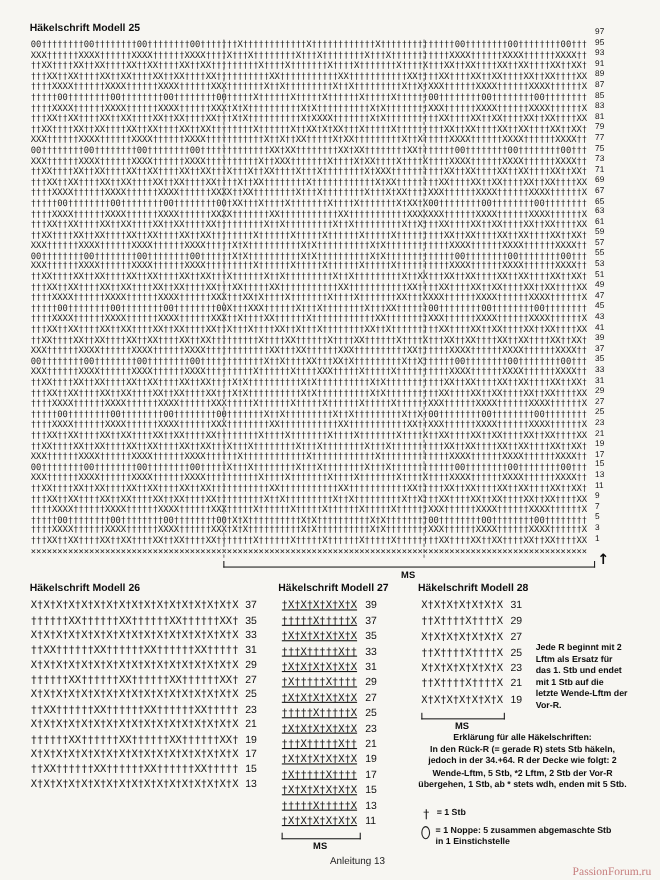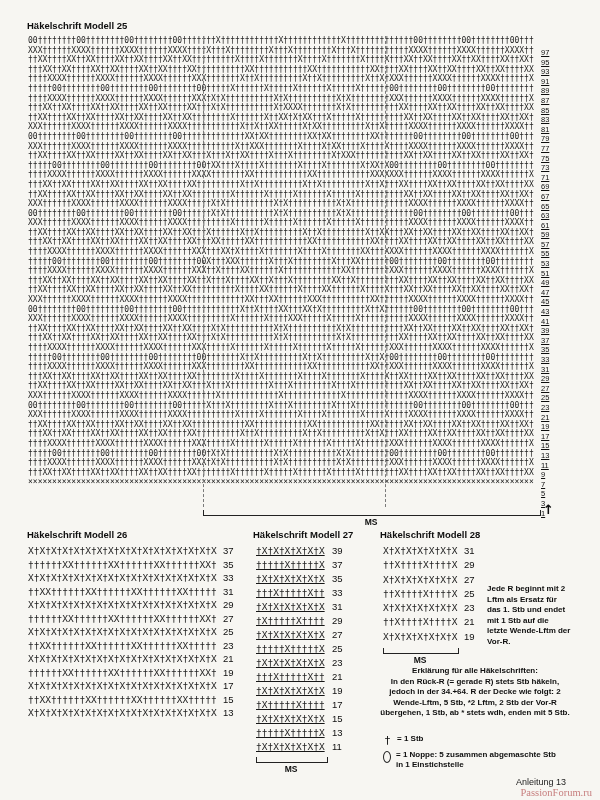--- a/index.html
+++ b/index.html
@@ -13,21 +13,21 @@
         height:var(--pitch);line-height:var(--pitch);font-size:var(--fs);}
   .nums{position:absolute;font-family:"Liberation Sans",sans-serif;color:#0e0e0e;}
   .num{height:var(--pitch);line-height:var(--pitch);font-size:var(--nfs);}
   .sep{position:absolute;border-left:1px dashed #7a7a7a;width:0;}
   .bracket{position:absolute;border:1px solid #222;border-top:none;}
   .ms-label{position:absolute;font:bold 8.5px "Liberation Sans",sans-serif;color:#0e0e0e;}
   .arrow{position:absolute;font:bold 13px "DejaVu Sans",sans-serif;color:#0e0e0e;}
 
   #m25{left:27px;top:20px;width:553px;height:512px;--pitch:9.6px;--fs:8px;--nfs:7.5px;}
   #m25 .grid{left:1px;top:16px;width:506px;height:471px;}
-  #m25 .nums{left:514px;top:28px;width:26px;text-decoration:underline;}
+  #m25 .nums{left:514px;top:4px;width:26px;}
   #m25 .sep1{left:176px;top:16px;height:471px;}
   #m25 .sep2{left:358px;top:16px;height:471px;}
   #m25 .bracket{left:176px;top:490px;width:336px;height:5px;}
   #m25 .ms-label{left:176px;top:497px;width:336px;text-align:center;}
   #m25 .arrow{left:516px;top:482px;}
 
   #m26{left:27px;top:529px;width:222px;height:200px;--pitch:13.5px;--fs:9.5px;--nfs:9.5px;}
   #m26 .grid{left:1px;top:15px;width:190px;height:176px;}
   #m26 .nums{left:196px;top:15px;width:24px;}
 
@@ -47,21 +47,21 @@
         font:bold 8px/10.5px "Liberation Sans",sans-serif;color:#0e0e0e;}
   .explain{position:absolute;left:380px;top:666px;width:190px;color:#0e0e0e;
         font:bold 8px/10.2px "Liberation Sans",sans-serif;text-align:center;}
   .explain-title{margin-bottom:1px;}
   .legend{position:absolute;left:383px;top:734px;width:182px;
         font:bold 8px/10px "Liberation Sans",sans-serif;color:#0e0e0e;}
   .legend-row{display:flex;gap:5px;margin-bottom:3px;align-items:flex-start;}
   .lg-sym{font:11px "DejaVu Sans",sans-serif;width:9px;text-align:center;flex:0 0 auto;}
   .lg-oval{width:6px;height:10px;border:1px solid #222;border-radius:50%;flex:0 0 auto;margin-top:1px;}
   .lg-txt{display:block;}
-  .footer{position:absolute;left:300px;top:777px;width:266px;text-align:right;
+  .footer{position:absolute;left:300px;top:777px;width:266px;text-align:left;
         font:9px "Liberation Sans",sans-serif;color:#1c1c1c;}
   .watermark{position:absolute;left:300px;top:787px;width:292px;text-align:right;
         font:10.5px "Liberation Serif",serif;color:#c77f7f;}
 </style>
 </head>
 <body>
 
 <div class="page">
 
   <div class="chart" id="m25">
@@ -73,20 +73,22 @@
         <div class="crow">†††XX††XX††††XX††XX††††XX††XX††††XX††††††††††XX†††††††††††XX†††††††††††XX††††XX††††XX††XX††††XX††XX††††XX</div>
         <div class="crow">††††XXXX††††††XXXX††††††XXXX††††††XXX†††††††X††X†††††††††X††X†††††††††X††X†XXX††††††XXXX††††††XXXX††††††X</div>
         <div class="crow">†††††00††††††††00††††††††00††††††††00†††††X††††††X†††††X††††††X†††††X††††††00††††††††00††††††††00††††††††</div>
         <div class="crow">††††XXXX††††††XXXX††††††XXXX††††††XXX†X†X††††††††††X†X††††††††††X†X††††††††XXX††††††XXXX††††††XXXX††††††X</div>
         <div class="crow">†††XX††XX††††XX††XX††††XX††XX††††XX†††X†X††††††††††X†XXXX†††††††X†X††††††††††XX††††XX††XX††††XX††XX††††XX</div>
         <div class="crow">††XX††††XX††XX††††XX††XX††††XX††XX††††††††X††††††X††XX†X†XX†††X†††††X†††††††††XX††XX††††XX††XX††††XX††XX†</div>
         <div class="crow">XXX††††††XXXX††††††XXXX††††††XXXX†††††††††††X††X††XX†††††X†XX†††††††††X††X†††††XXXX††††††XXXX††††††XXXX††</div>
         <div class="crow">00††††††††00††††††††00††††††††00†††††††††††††XX†XX††††††††XX†XX††††††††XX†††††††00††††††††00††††††††00†††</div>
         <div class="crow">XXX††††††XXXX††††††XXXX††††††XXXX††††††††††X††XXX†††††††X††††X†XX††††X††††X††††XXXX††††††XXXX††††††XXXX††</div>
         <div class="crow">††XX††††XX††XX††††XX††XX††††XX††XX†††X†††X††XX††††X†††X††††††††X†XXX††††††††††XX††XX††††XX††XX††††XX††XX†</div>
+        <div class="crow">†††XX††XX††††XX††XX††††XX††XX††††XX††††X††XX††††††††X††††††††††††X†XX††††††††XX††††XX††XX††††XX††XX††††XX</div>
+        <div class="crow">††††XXXX††††††XXXX††††††XXXX††††††XXXX††XX††††††††X†††X††††††††X†††X†XX††††XXX††††††XXXX††††††XXXX††††††X</div>
         <div class="crow">†††††00††††††††00††††††††00††††††††00†XX†††X††††X†††††††X††††X†††††††X†XX†X00††††††††00††††††††00††††††††</div>
         <div class="crow">††††XXXX††††††XXXX††††††XXXX††††††XXXX†††††††XX†††††††††††XX†††††††††††XXXXXXX††††††XXXX††††††XXXX††††††X</div>
         <div class="crow">†††XX††XX††††XX††XX††††XX††XX††††XX†††††††††X††X†††††††††X††X†††††††††X††X†††XX††††XX††XX††††XX††XX††††XX</div>
         <div class="crow">††XX††††XX††XX††††XX††XX††††XX††XX††††††††X††††††X†††††X††††††X†††††X†††††††††XX††XX††††XX††XX††††XX††XX†</div>
         <div class="crow">XXX††††††XXXX††††††XXXX††††††XXXX†††††X†X††††††††††X†X††††††††††X†X††††††††††††XXXX††††††XXXX††††††XXXX††</div>
         <div class="crow">00††††††††00††††††††00††††††††00††††††X†X††††††††††X†X††††††††††X†X†††††††††††††00††††††††00††††††††00†††</div>
         <div class="crow">XXX††††††XXXX††††††XXXX††††††XXXX†††††††††X††††††X†††††X††††††X†††††X††††††††††XXXX††††††XXXX††††††XXXX††</div>
         <div class="crow">††XX††††XX††XX††††XX††XX††††XX††XX†††X††††††X††X†††††††††X††X†††††††††X††XX†††XX††XX††††XX††XX††††XX††XX†</div>
         <div class="crow">†††XX††XX††††XX††XX††††XX††XX††††XX†††XX†††††XX†††††††††††XX†††††††††††XX††††XX††††XX††XX††††XX††XX††††XX</div>
         <div class="crow">††††XXXX††††††XXXX††††††XXXX††††††XXX†††XX†X††††X†††††††X††††X†††††††XX†††XXXX††††††XXXX††††††XXXX††††††X</div>

